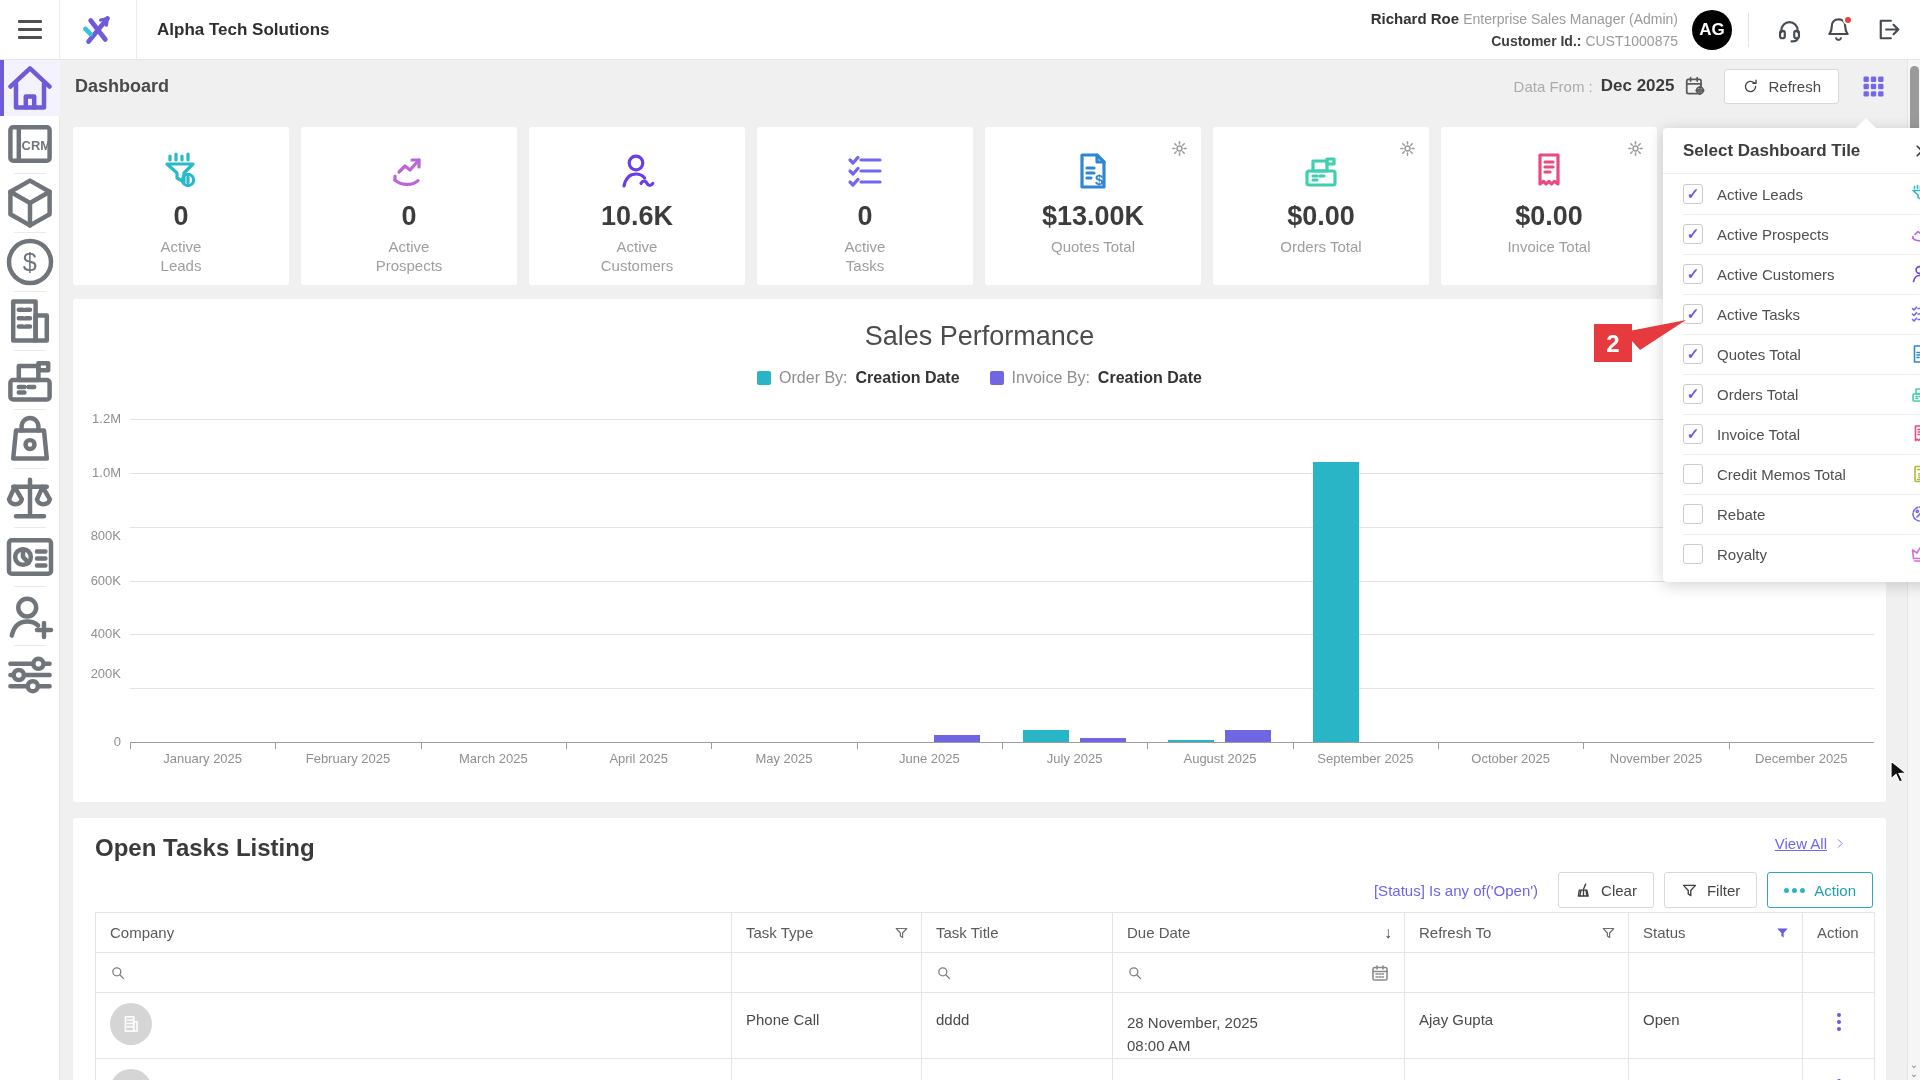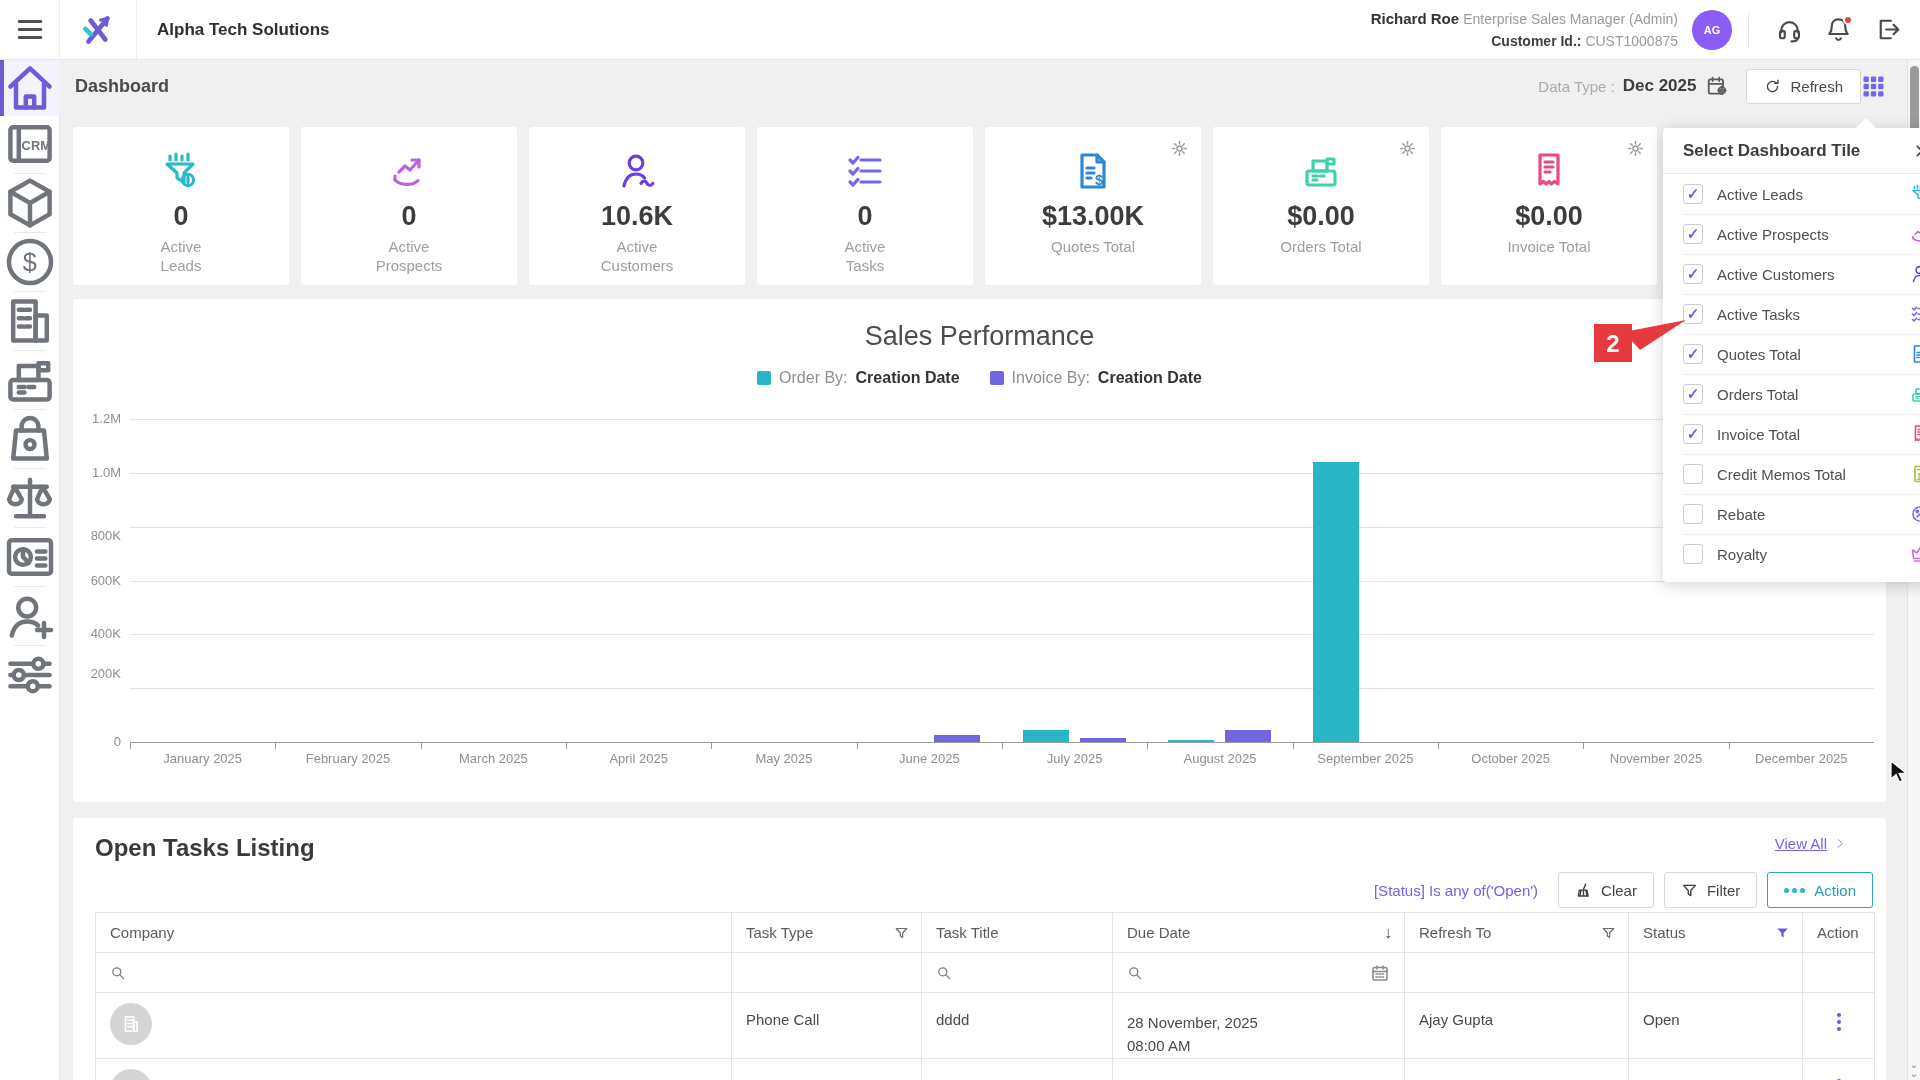--- a/index.html
+++ b/index.html
@@ -15,22 +15,22 @@
                display:flex; align-items:center; justify-content:center; }
   .top-title { margin-left:20px; font-weight:bold; font-size:17px; color:#2e2e2e; }
   .top-right { margin-left:auto; display:flex; align-items:center; padding-right:8px; }
   .user-block { text-align:right; margin-right:14px; line-height:1.55; }
   .u-line1 { font-size:15px; }
   .u-name { font-weight:bold; color:#333; }
   .u-role { color:#9b9b9b; font-size:14px; }
   .u-line2 { font-size:14px; }
   .u-cid-label { font-weight:bold; color:#3f3f3f; }
   .u-cid { color:#9b9b9b; }
-  .avatar { width:40px; height:40px; border-radius:50%; background:#8b5cf6; color:#fff; font-weight:bold;
-            font-size:11px; display:flex; align-items:center; justify-content:center; }
+  .avatar { width:40px; height:40px; border-radius:50%; background:#000000; color:#fff; font-weight:bold;
+            font-size:17px; display:flex; align-items:center; justify-content:center; }
   .vdiv { width:1px; height:34px; background:#e3e3e3; margin:0 16px; }
   .tb-ic { width:27px; height:27px; color:#464b52; margin:0 11px; position:relative; cursor:pointer; }
   .tb-ic svg { width:100%; height:100%; }
   .bell-dot { position:absolute; top:-1px; right:-1px; width:10px; height:10px; border-radius:50%;
               background:#e8413d; border:2px solid #fff; }
 
   
   .sidebar { position:absolute; left:0; top:60px; width:60px; bottom:0; background:#fff;
              border-right:1px solid #e7e7e7; z-index:20; display:flex; flex-direction:column; align-items:center; }
   .side-item { width:60px; height:56px; display:flex; align-items:center; justify-content:center;
@@ -42,21 +42,21 @@
 
   
   .pagebar { position:absolute; left:60px; top:60px; right:0; height:52px; display:flex; align-items:center; padding-left:15px; }
   .pb-title { font-size:18px; font-weight:600; color:#4a4a4a; }
   .pb-right { margin-left:auto; display:flex; align-items:center; padding-right:34px; }
   .df-label { font-size:15px; color:#ababab; }
   .df-value { font-size:17px; font-weight:bold; color:#3c3c3c; margin-left:8px; }
   .cal-ic { width:22px; height:22px; color:#5a5a5a; margin:0 18px 0 10px; cursor:pointer; }
   .cal-ic svg { width:100%; height:100%; }
   .refresh-btn { display:flex; align-items:center; gap:9px; background:#fff; border:1px solid #d9d9d9; border-radius:3px;
-                 height:35px; padding:0 17px; font-size:15px; color:#4a4a4a; cursor:pointer; }
+                 height:35px; padding:0 17px; font-size:15px; color:#4a4a4a; cursor:pointer; margin-right:22px; }
   .refresh-btn svg { width:17px; height:17px; color:#3f3f3f; }
   .grid-ic { width:25px; height:25px; color:#7367f0; cursor:pointer; }
   .grid-ic svg { width:100%; height:100%; }
 
   
   .tiles { position:absolute; left:73px; top:127px; display:flex; gap:12px; }
   .tile { width:216px; height:158px; background:#fff; border-radius:3px; position:relative;
           display:flex; flex-direction:column; align-items:center; }
   .t-ic { width:40px; height:40px; margin-top:24px; }
   .t-ic svg { width:100%; height:100%; }
@@ -285,21 +285,21 @@
         <circle cx="13" cy="6" r="1.8" fill="#fff"></circle>
         <circle cx="6" cy="10" r="1.8" fill="#fff"></circle>
         <circle cx="11" cy="14" r="1.8" fill="#fff"></circle>
       </svg>
     </div>
 </div>
 
 <div class="pagebar">
   <div class="pb-title">Dashboard</div>
   <div class="pb-right">
-    <span class="df-label">Data Type :</span>
+    <span class="df-label">Data From :</span>
     <span class="df-value">Dec 2025</span>
     <span class="cal-ic">
         <svg viewBox="0 0 20 20" fill="none" stroke="currentColor" stroke-width="1.6" stroke-linecap="round" stroke-linejoin="round" style="width:100%;height:100%;display:block;">
           <rect x="2.5" y="4" width="13" height="13" rx="1.5"></rect>
           <path d="M2.5 8h13M6 2.5v3M12 2.5v3"></path>
           <circle cx="14.5" cy="14" r="3" fill="#fff"></circle>
           <circle cx="14.5" cy="14" r="1.2"></circle>
           <path d="M14.5 10.6v1M14.5 16.4v1M11.1 14h1M16.9 14h1"></path>
         </svg>
       </span>

